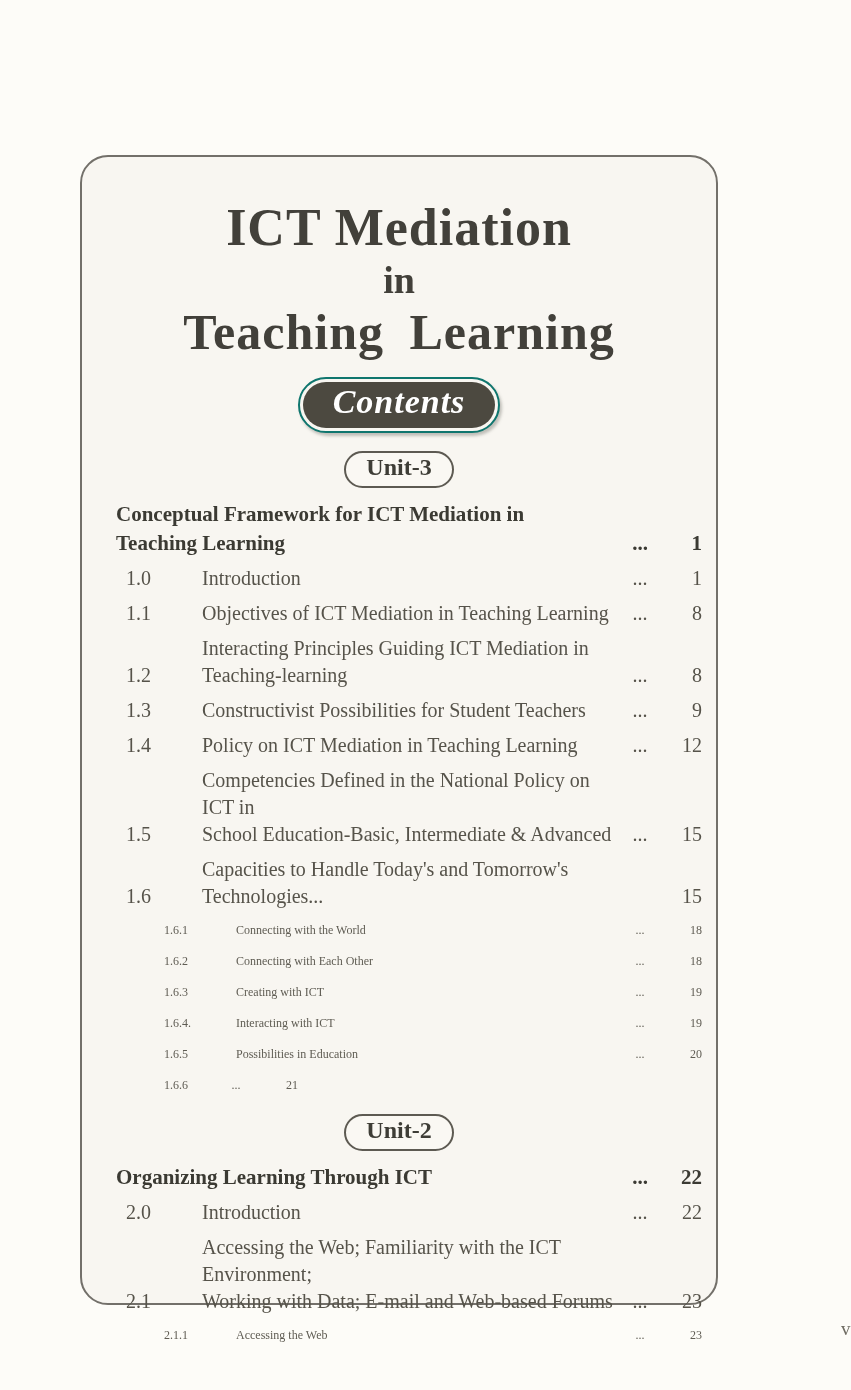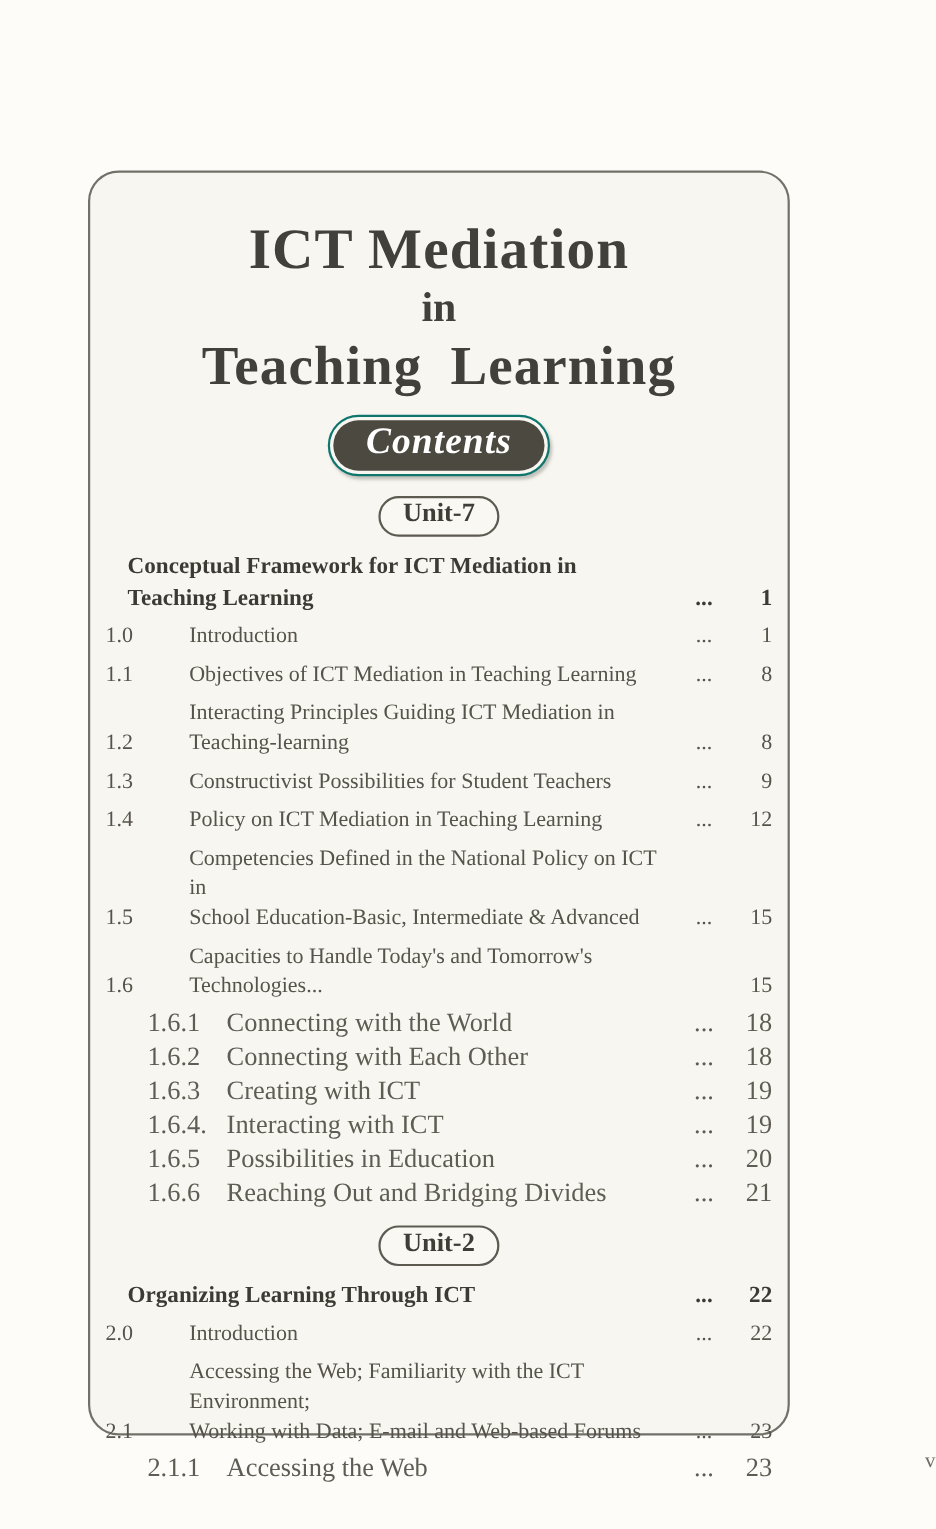--- a/index.html
+++ b/index.html
@@ -85,35 +85,35 @@
   
   .toc { width: 100%; }
   .row {
     display: flex;
     align-items: flex-end;
     margin-bottom: 8px;
     font-size: 20px;
     line-height: 27px;
     color: #56534a;
   }
-  .row .num  { flex: none; width: 56px; }
+  .row .num  { flex: none; width: 56px; margin-left: 30px; }
   .row .txt  { flex: 1; white-space: pre-line; padding-right: 4px; margin-left: 20px; }
   .row .dots { flex: none; width: 40px; text-align: center; }
   .row .pg   { flex: none; width: 42px; text-align: right; }
 
   .row.head {
     font-weight: bold;
     color: #3b3a33;
     font-size: 21px;
     line-height: 29px;
     margin-bottom: 7px;
   }
 
   .row.sub {
-    font-size: 24px;
+    font-size: 12px;
     line-height: 25px;
     color: #5f5c53;
     margin-bottom: 6px;
   }
   .row.sub .num {
     width: 90px;
     padding-left: 38px;
     box-sizing: border-box;
   }
 
@@ -138,21 +138,21 @@
   <div class="book-title">
     <div class="title-l1">ICT Mediation</div>
     <div class="title-l2">in</div>
     <div class="title-l3">Teaching Learning</div>
   </div>
 
   <div class="contents-outer">
     <div class="contents-inner">Contents</div>
   </div>
 
-  <div class="unit-badge">Unit-7</div>
+  <div class="unit-badge">Unit-3</div>
 
   <div class="toc">
 
     <div class="row head">
       <div class="txt">Conceptual Framework for ICT Mediation in
 Teaching Learning</div>
       <div class="dots">...</div>
       <div class="pg">1</div>
     </div>
 
@@ -237,21 +237,20 @@
 
     <div class="row sub">
       <div class="num">1.6.5</div>
       <div class="txt">Possibilities in Education</div>
       <div class="dots">...</div>
       <div class="pg">20</div>
     </div>
 
     <div class="row sub">
       <div class="num">1.6.6</div>
-      <div class="txt">Reaching Out and Bridging Divides</div>
       <div class="dots">...</div>
       <div class="pg">21</div>
     </div>
 
   </div>
 
   <div class="unit-badge second">Unit-2</div>
 
   <div class="toc">
 

